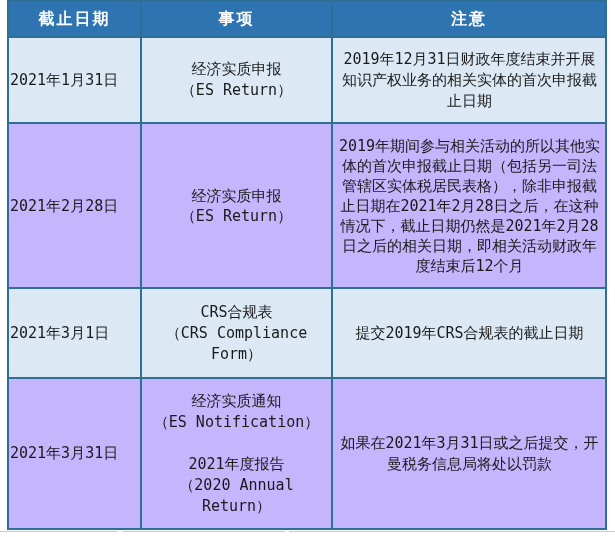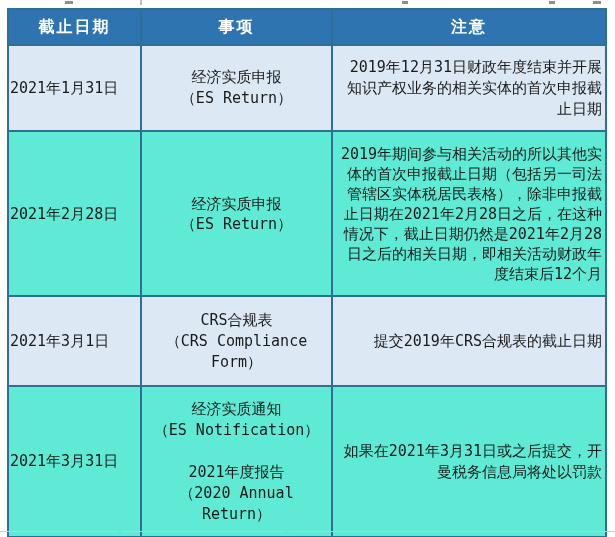--- a/index.html
+++ b/index.html
@@ -12,21 +12,21 @@
     position: relative;
     overflow: hidden;
     background: #ffffff;
     font-family: "DejaVu Sans Mono", "DejaVu Sans", monospace;
   }
 
   
   table.deadlines {
     position: absolute;
     left: 7px;
-    top: 8px;
+    top: 0;
     width: 598px;
     border-collapse: collapse;
     table-layout: fixed;
   }
   table.deadlines th,
   table.deadlines td {
     border: 2px solid #2e6f96;
     vertical-align: middle;
     overflow: hidden;
   }
@@ -36,36 +36,36 @@
     font-size: 16px;
     font-weight: bold;
     height: 32px;
     text-align: center;
     letter-spacing: 2px;
   }
   table.deadlines td {
     color: #1a1a1a;
     font-size: 15px;
     line-height: 21px;
-    background: #5eead4;
+    background: #c4b5fd;
   }
   tr.alt td { background: #dce9f5; }
 
   td.c-deadline {
     text-align: left;
   }
   td.c-item {
     text-align: center;
     white-space: pre-line;
     font-size: 14px;
     line-height: 20px;
     padding: 0 1px;
   }
   td.c-note {
-    text-align: right;
+    text-align: center;
     padding: 2px 3px 2px 4px;
     line-height: 21px;
   }
   tr.r1 td { height: 80px; }
   tr.r2 td { height: 159px; line-height: 20px; }
   tr.r3 td { height: 84px; }
   tr.r4 td { height: 145px; }
 
   
   .top-strip {

